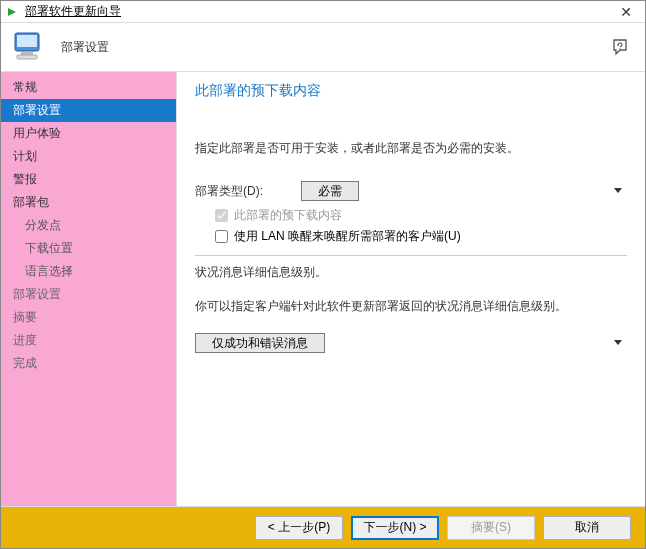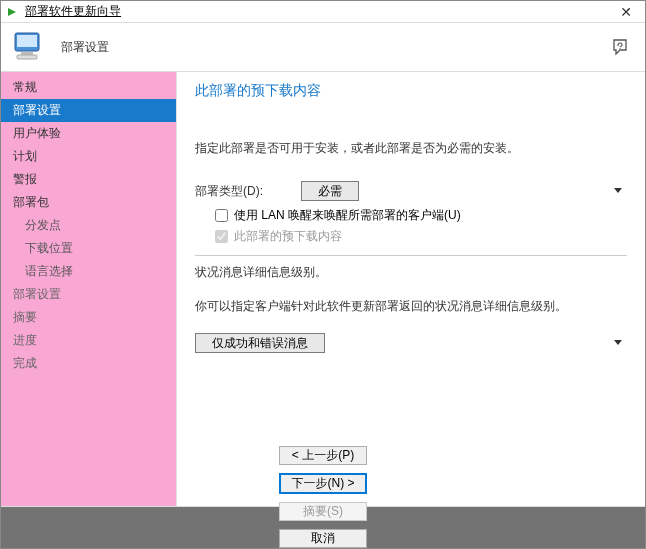--- a/index.html
+++ b/index.html
@@ -29,21 +29,21 @@
   .form-label { width: 106px; font-size: 12px; color: #333; }
   .form-select { flex: 1; height: 20px; border: 1px solid #7a7a7a; background: #e8e8e8; font-size: 12px; padding: 0 16px 0 16px; appearance: none; position: relative; }
   .select-wrap { flex: 1; position: relative; }
   .select-wrap::after { content: ""; position: absolute; right: 5px; top: 7px; width: 0; height: 0; border-left: 4px solid transparent; border-right: 4px solid transparent; border-top: 5px solid #333; pointer-events:none; }
   .check-row { display: flex; align-items: center; margin-left: 20px; margin-bottom: 4px; font-size: 12px; }
   .check-row input[type=checkbox] { margin-right: 6px; width: 13px; height: 13px; }
   .check-row.disabled { color: #999; }
   .hr { border: none; border-top: 1px solid #ccc; margin: 10px 0 8px 0; }
   .section-title { font-size: 12px; color: #333; margin-bottom: 17px; }
 
-  .footer { height: 42px; display: flex; justify-content: flex-end; align-items: center; padding: 0 14px; gap: 8px; border-top: 1px solid #ddd; background: #737373; flex-direction: column; }
+  .footer { height: 42px; display: flex; justify-content: flex-end; align-items: center; padding: 0 14px; gap: 8px; border-top: 1px solid #ddd; background: #eab308; }
   .btn { min-width: 88px; height: 24px; font-size: 12px; background: #efefef; border: 1px solid #adadad; cursor: default; }
   .btn.default { border: 2px solid #0078d7; }
   .btn.disabled { color: #9a9a9a; border-color: #c8c8c8; background: #f4f4f4; }
 </style>
 </head>
 <body>
 
 <div class="titlebar">
   <span class="win-icon">
     <svg width="12" height="12" viewBox="0 0 12 12">
@@ -97,27 +97,27 @@
 
     <div class="form-row">
       <span class="form-label">部署类型(D):</span>
       <div class="select-wrap">
         <select class="form-select">
           <option>必需</option>
         </select>
       </div>
     </div>
 
+    <div class="check-row disabled">
+      <input type="checkbox" checked="" disabled="" style="">
+      <span>此部署的预下载内容</span>
+    </div>
     <div class="check-row">
       <input type="checkbox" style="">
       <span>使用 LAN 唤醒来唤醒所需部署的客户端(U)</span>
-    </div>
-    <div class="check-row disabled">
-      <input type="checkbox" checked="" disabled="" style="">
-      <span>此部署的预下载内容</span>
     </div>
 
     <hr class="hr">
 
     <p class="section-title">状况消息详细信息级别。</p>
     <p class="desc">你可以指定客户端针对此软件更新部署返回的状况消息详细信息级别。</p>
 
     <div class="form-row" style="margin-top:18px">
       <div class="select-wrap">
         <select class="form-select">

